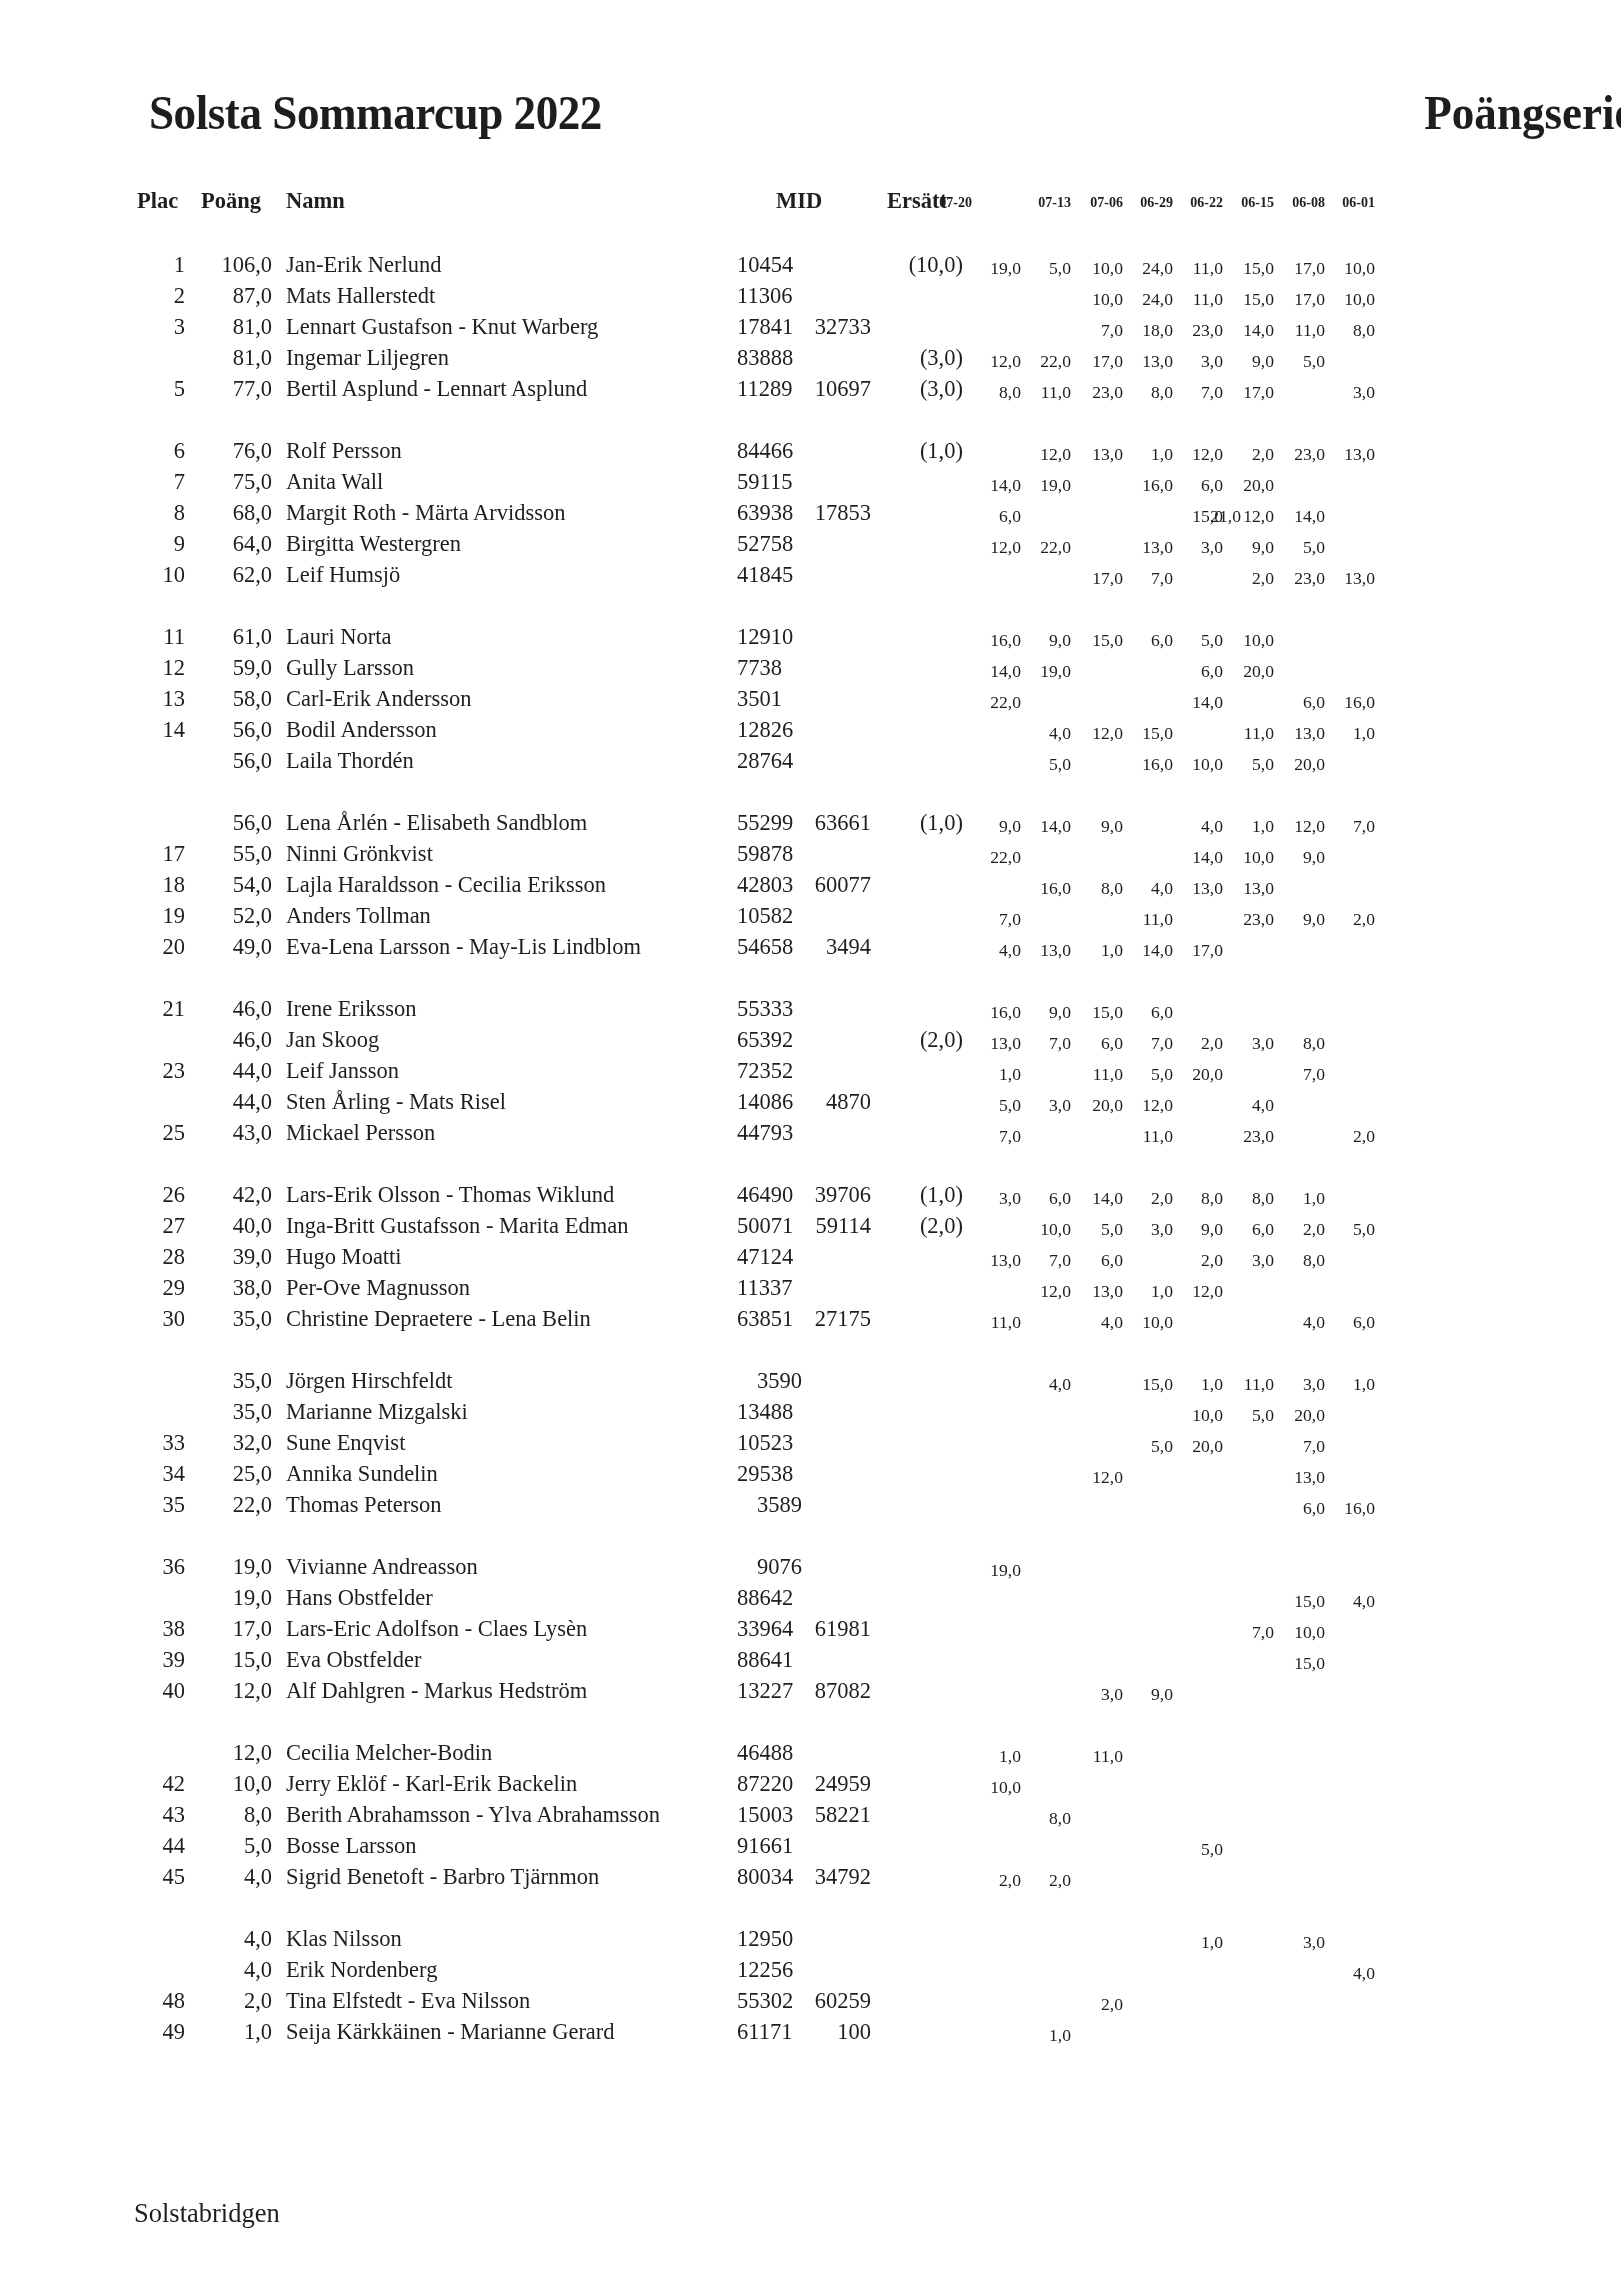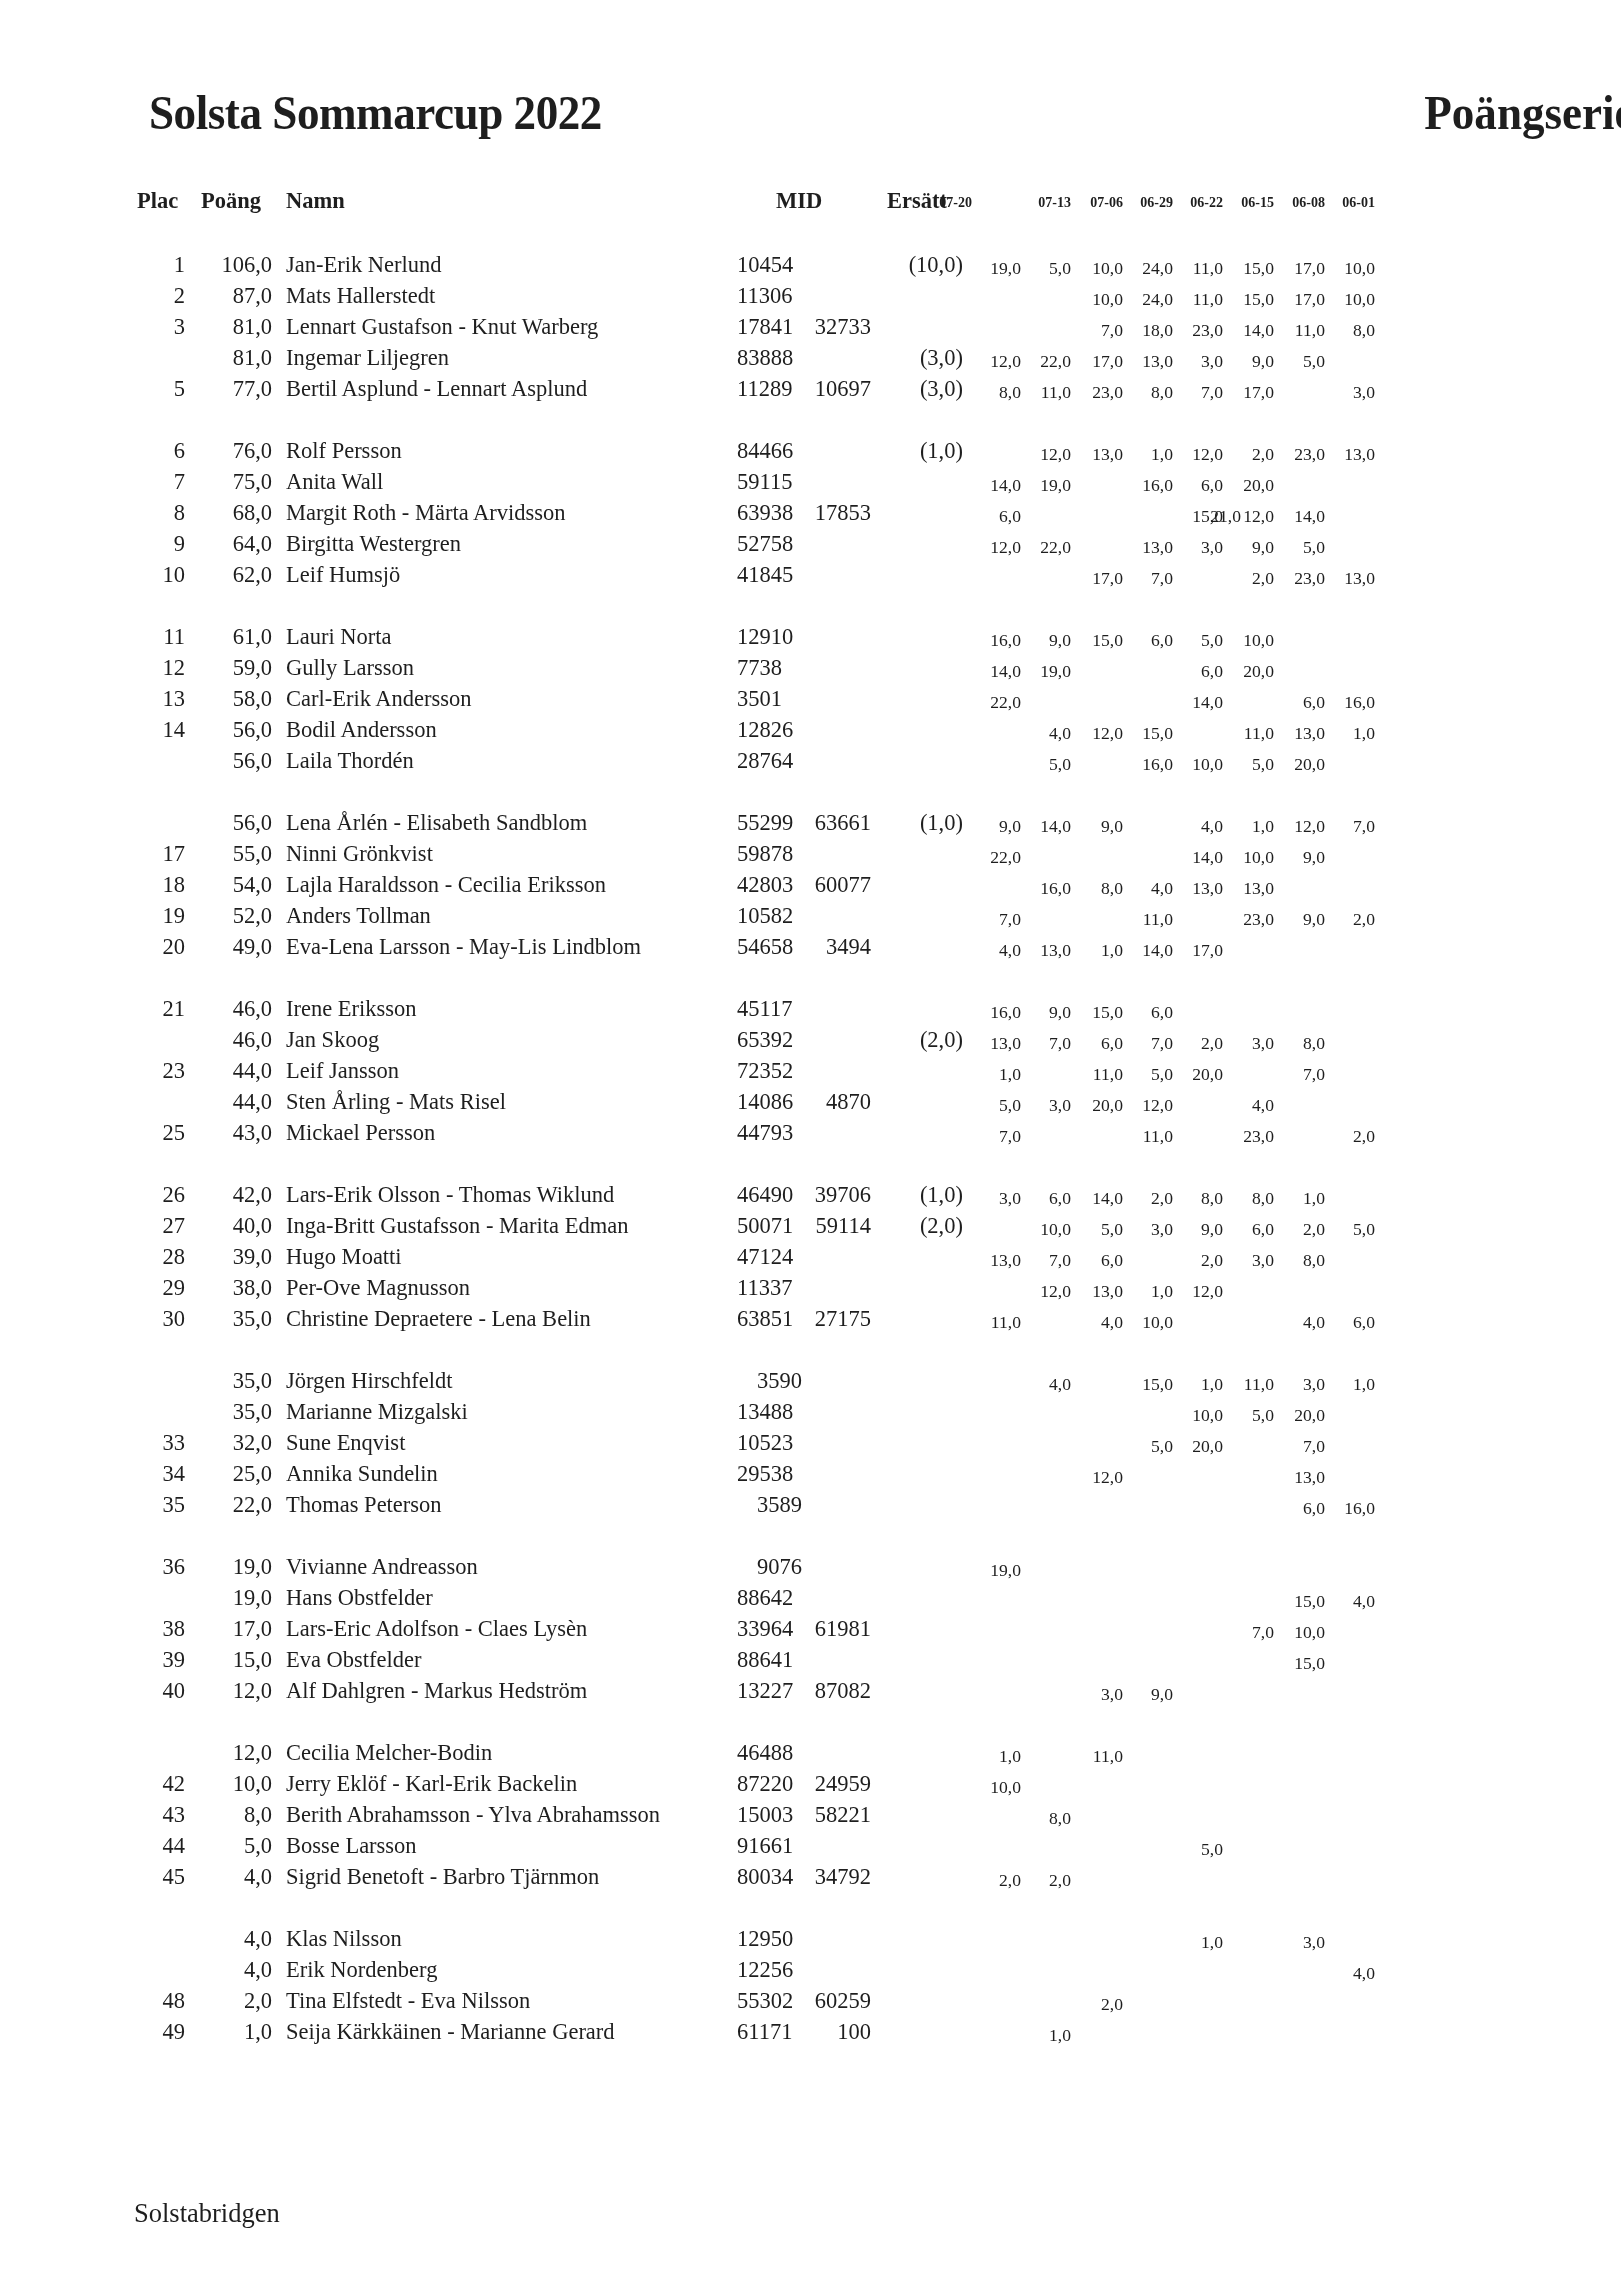--- a/index.html
+++ b/index.html
@@ -357,21 +357,21 @@
       <span class="cell v" style="left:1174px;">17,0</span>
       <span class="cell v" style="left:1225px;"></span>
       <span class="cell v" style="left:1276px;"></span>
       <span class="cell v" style="left:1326px;"></span>
     </div>
     <div class="row gap"></div>
     <div class="row">
       <span class="cell plac">21</span>
       <span class="cell poang">46,0</span>
       <span class="cell namn">Irene Eriksson</span>
-      <span class="cell mid">45117</span>
+      <span class="cell mid">55333</span>
       <span class="cell ersatt"></span>
       <span class="cell v" style="left:972px;">16,0</span>
       <span class="cell v" style="left:1022px;">9,0</span>
       <span class="cell v" style="left:1074px;">15,0</span>
       <span class="cell v" style="left:1124px;">6,0</span>
       <span class="cell v" style="left:1174px;"></span>
       <span class="cell v" style="left:1225px;"></span>
       <span class="cell v" style="left:1276px;"></span>
       <span class="cell v" style="left:1326px;"></span>
     </div>

